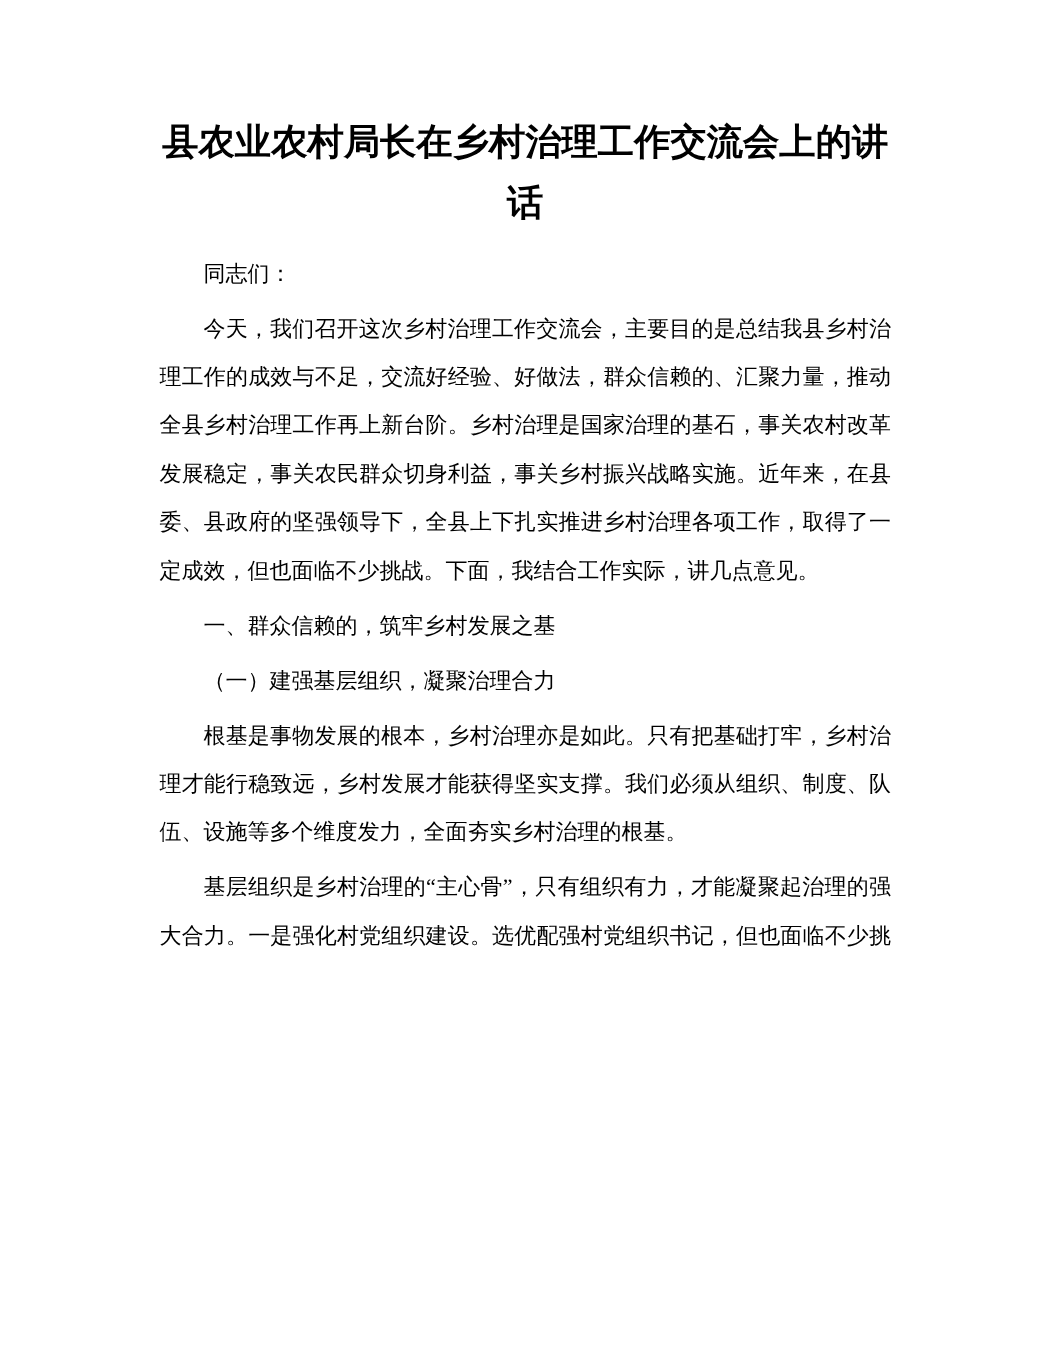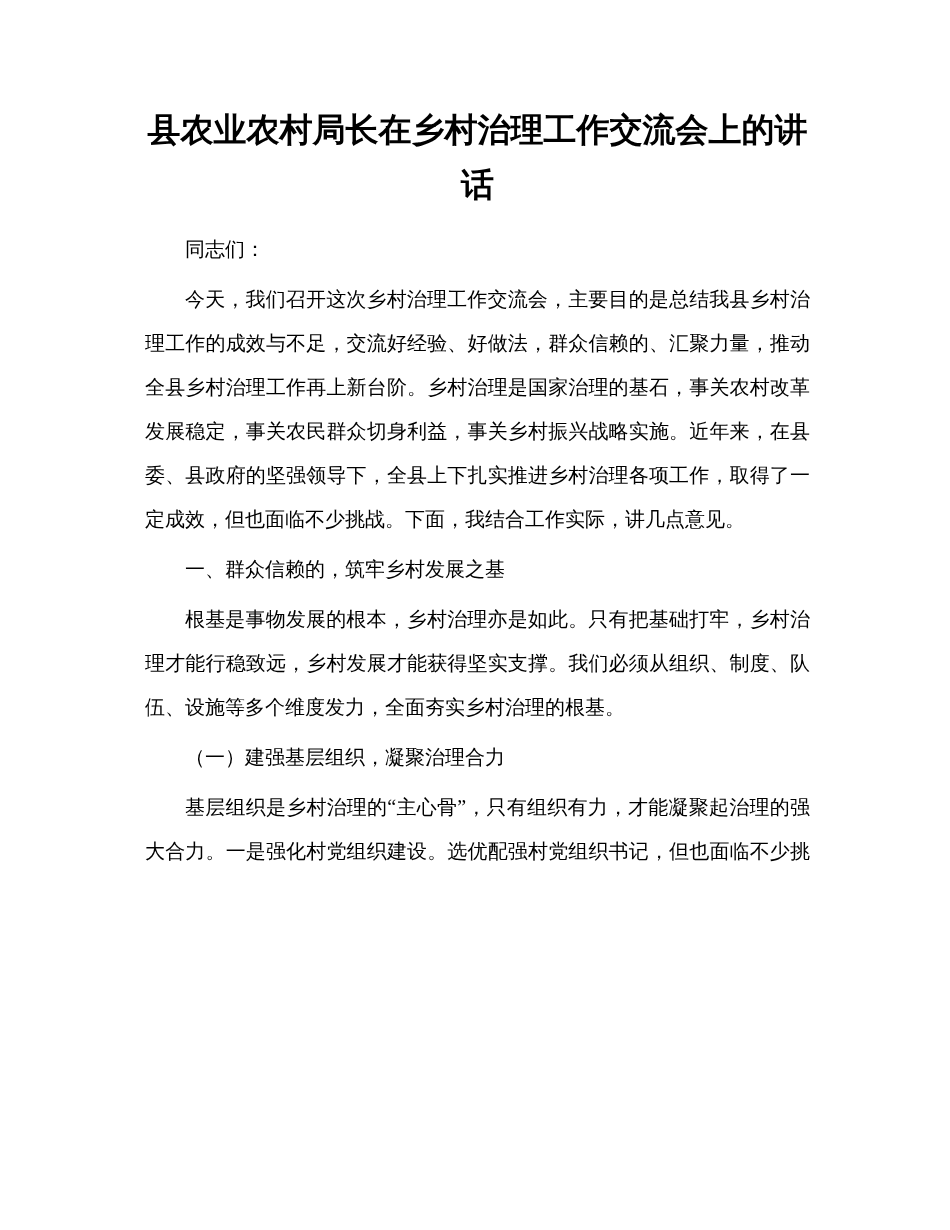--- a/index.html
+++ b/index.html
@@ -43,18 +43,18 @@
 
 <div class="page">
   <h1 class="doc-title">县农业农村局长在乡村治理工作交流会上的讲话</h1>
 
   <p class="para">同志们：</p>
 
   <p class="para">今天，我们召开这次乡村治理工作交流会，主要目的是总结我县乡村治理工作的成效与不足，交流好经验、好做法，群众信赖的、汇聚力量，推动全县乡村治理工作再上新台阶。乡村治理是国家治理的基石，事关农村改革发展稳定，事关农民群众切身利益，事关乡村振兴战略实施。近年来，在县委、县政府的坚强领导下，全县上下扎实推进乡村治理各项工作，取得了一定成效，但也面临不少挑战。下面，我结合工作实际，讲几点意见。</p>
 
   <p class="para heading-1">一、群众信赖的，筑牢乡村发展之基</p>
 
+  <p class="para heading-2">（一）建强基层组织，凝聚治理合力</p>
+
   <p class="para">根基是事物发展的根本，乡村治理亦是如此。只有把基础打牢，乡村治理才能行稳致远，乡村发展才能获得坚实支撑。我们必须从组织、制度、队伍、设施等多个维度发力，全面夯实乡村治理的根基。</p>
-
-  <p class="para heading-2">（一）建强基层组织，凝聚治理合力</p>
 
   <p class="para">基层组织是乡村治理的“主心骨”，只有组织有力，才能凝聚起治理的强大合力。一是强化村党组织建设。选优配强村党组织书记，但也面临不少挑战、返乡创业青年、退役军人中选拔，打造一支政治过硬、能力突出、群众信赖的“领头雁”</p>
 </div>
 
 </body></html>

